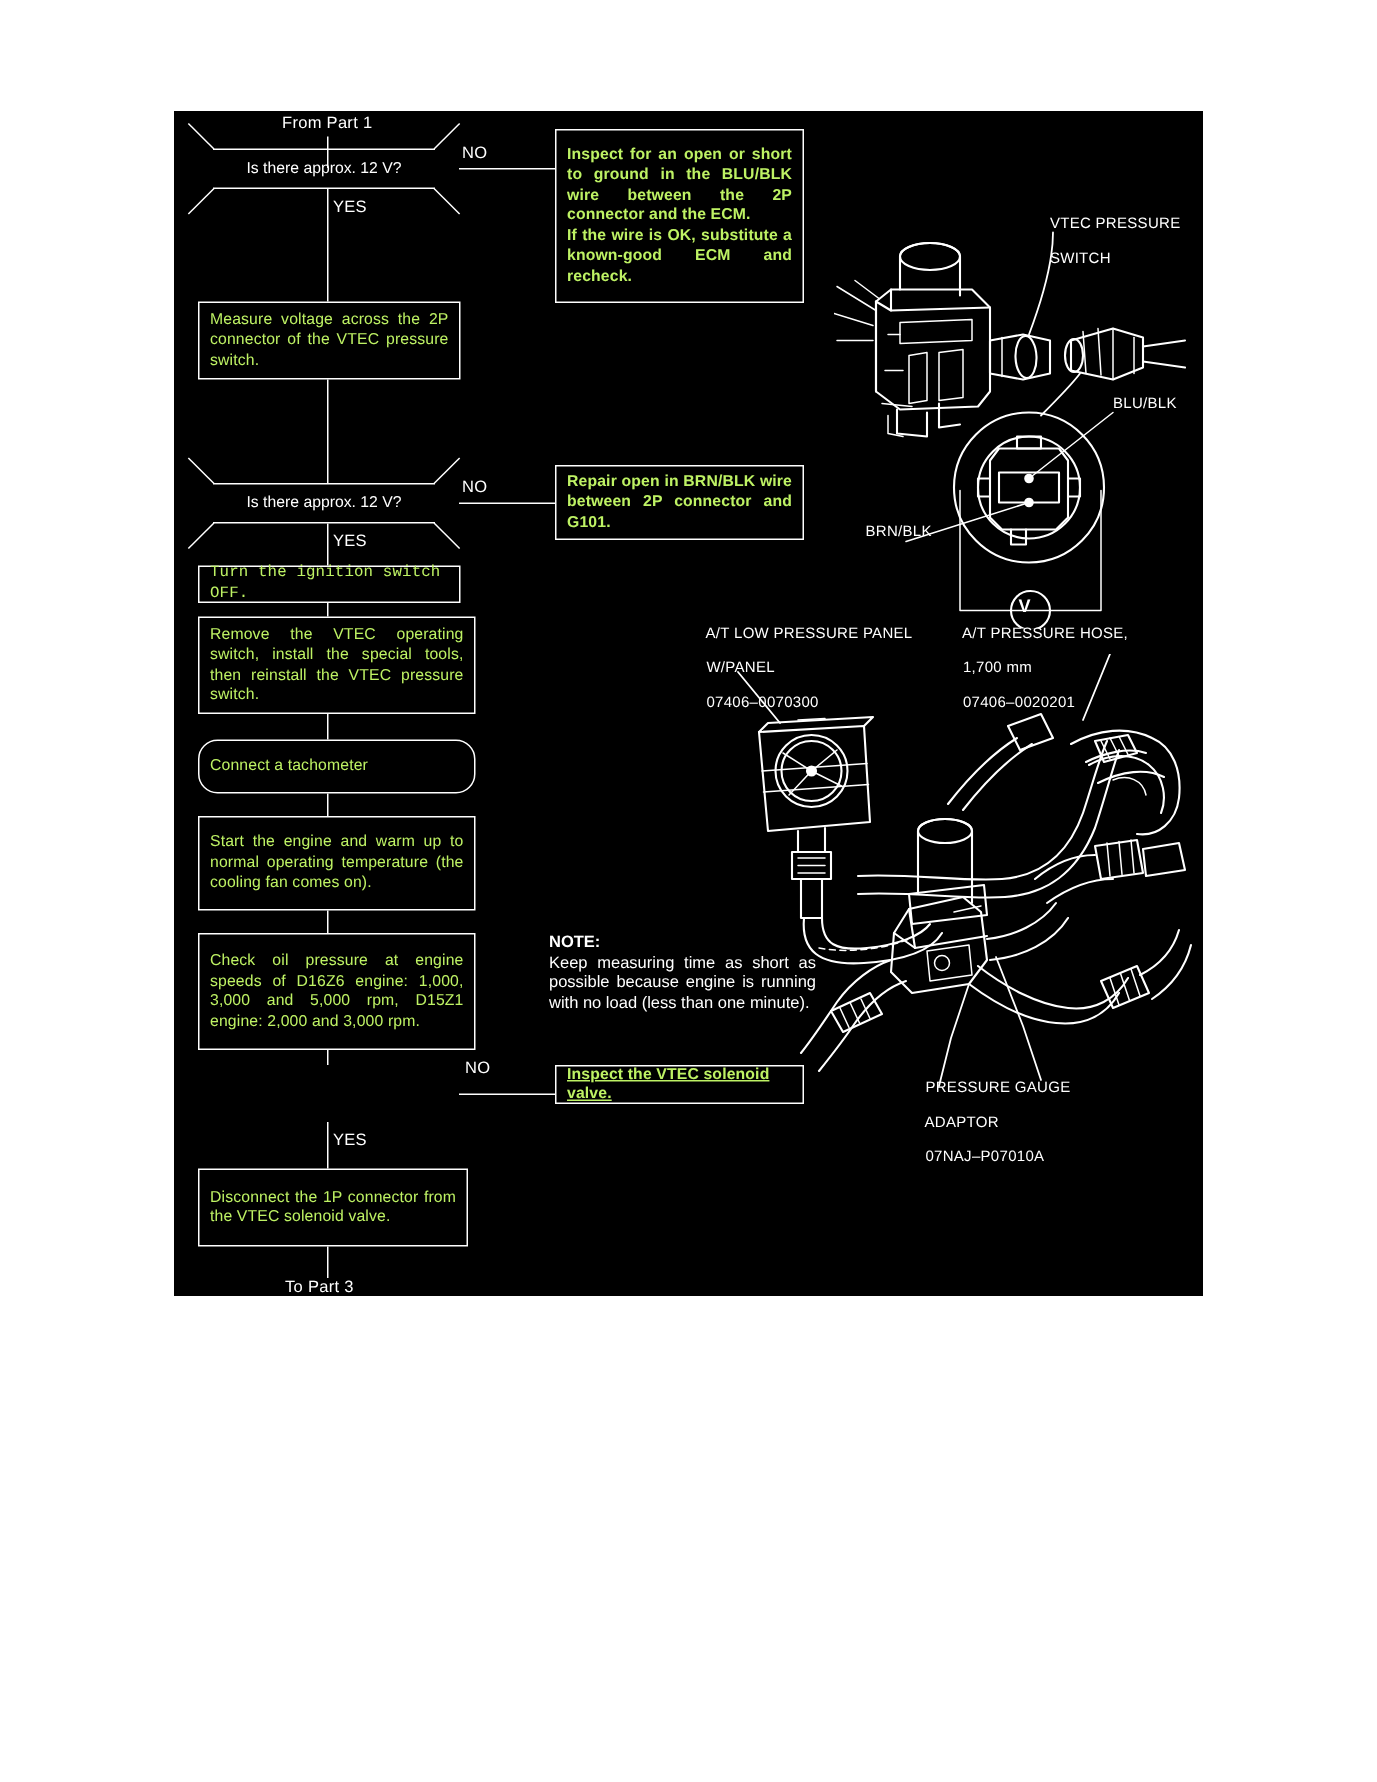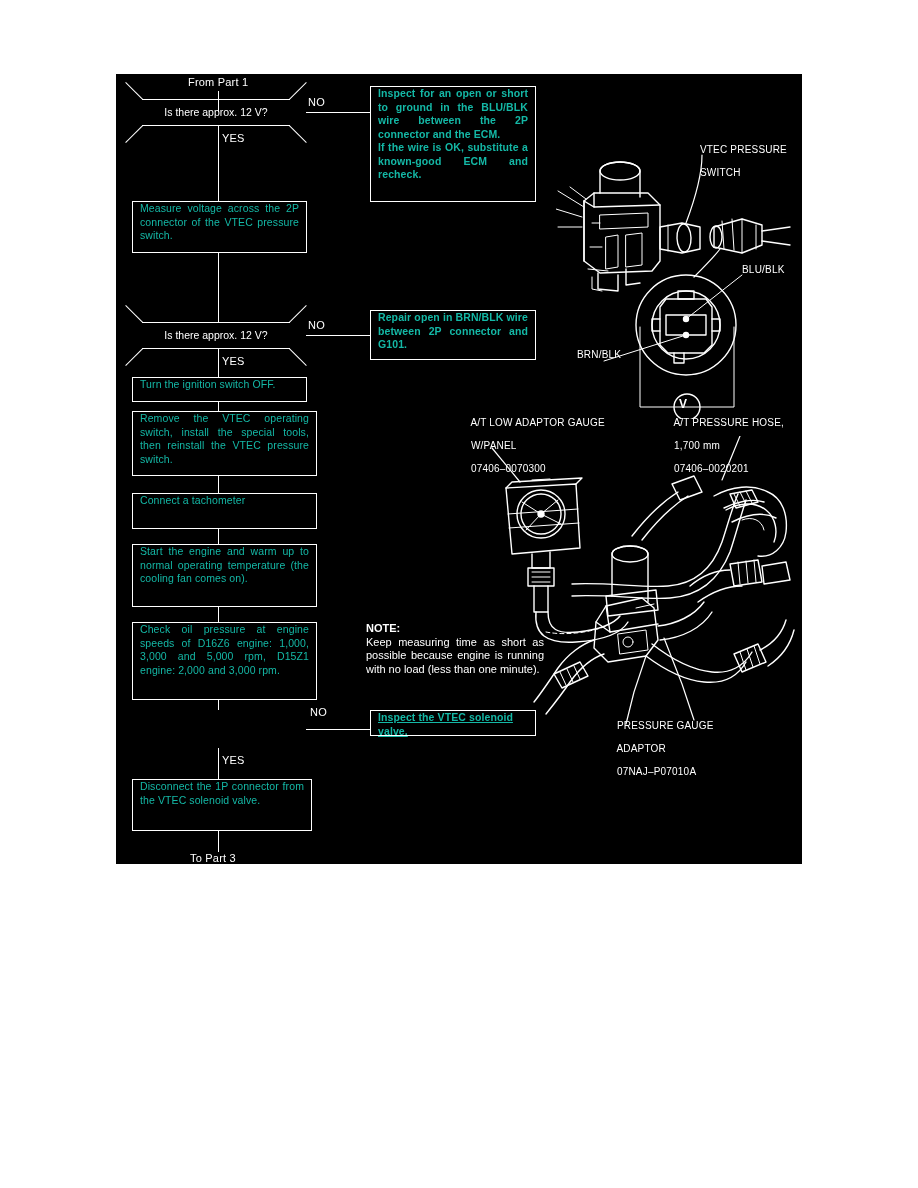--- a/index.html
+++ b/index.html
@@ -6,22 +6,22 @@
   body{width:918px;height:1188px;position:relative;
        font-family:"Liberation Sans", sans-serif;
        -webkit-font-smoothing:none;}
 
   #page{position:absolute;left:0;top:0;width:918px;height:1188px;background:#ffffff;overflow:hidden;margin-top:44px;}
 
   
   #plate{position:absolute;left:116px;top:30px;width:686px;height:790px;background:#000000;overflow:hidden;}
 
   
-  .box{position:absolute;border:1px solid #ffffff;box-sizing:border-box;color:#14b8a6;
-       display:flex;}
+  .box{position:absolute;border:1px solid #ffffff;box-sizing:border-box;color:#bef264;
+       display:flex;align-items:center;}
   .box .txt{padding:0 7px;width:100%;box-sizing:border-box;}
 
   .box.b-norm .txt{font-size:10.5px;line-height:13.5px;letter-spacing:.1px;}
   .box.b-bold .txt{font-weight:bold;font-size:10.5px;line-height:13.5px;letter-spacing:.1px;}
   .box.b-just .txt{text-align:justify;text-align-last:left;}
 
   
   .hex{position:absolute;color:#ffffff;}
   .hex .hbody{position:absolute;left:16px;right:16px;top:0;bottom:0;
               border-top:1px solid #fff;border-bottom:1px solid #fff;box-sizing:border-box;}
@@ -98,31 +98,31 @@
   </div>
   <div class="hline" style="left:190px;top:261px;width:64px;"></div>
   <div class="lbl" style="left:192px;top:245px;">NO</div>
   <div class="vline" style="left:102px;top:275px;height:28px;"></div>
   <div class="lbl" style="left:106px;top:281px;">YES</div>
 
   <div class="box b-bold b-just" style="left:254px;top:236px;width:166px;height:50px;">
     <div class="txt">Repair open in BRN/BLK wire between 2P connector and G101.</div>
   </div>
 
-  <div class="box b-norm" style="left:16px;top:303px;width:175px;height:25px;">
+  <div class="box b-norm" style="left:16px;top:303px;width:175px;height:25px;font-family:Liberation Mono, monospace;">
     <div class="txt">Turn the ignition switch OFF.</div>
   </div>
   <div class="vline" style="left:102px;top:328px;height:9px;"></div>
 
   <div class="box b-norm b-just" style="left:16px;top:337px;width:185px;height:65px;">
     <div class="txt">Remove the VTEC operating switch, install the special tools, then reinstall the VTEC pressure switch.</div>
   </div>
   <div class="vline" style="left:102px;top:402px;height:17px;"></div>
 
-  <div class="box b-norm" style="left:16px;top:419px;width:185px;height:36px;">
+  <div class="box b-norm" style="left:16px;top:419px;width:185px;height:36px;border-radius:13px;">
     <div class="txt">Connect  a  tachometer</div>
   </div>
   <div class="vline" style="left:102px;top:455px;height:15px;"></div>
 
   <div class="box b-norm b-just" style="left:16px;top:470px;width:185px;height:63px;">
     <div class="txt">Start the engine and warm up to normal operating temperature (the cooling fan comes on).</div>
   </div>
   <div class="vline" style="left:102px;top:533px;height:15px;"></div>
 
   <div class="box b-norm b-just" style="left:16px;top:548px;width:185px;height:78px;">
@@ -211,25 +211,25 @@
     <path class="thin" d="M130,186 L48,212"></path>
 
     <path class="thin" d="M84,178 L84,258 L178,258 L178,178"></path>
     <circle cx="131" cy="258" r="13"></circle>
 
     <path class="lead" d="M138,128 C150,116 158,108 164,100"></path>
   </svg>
   <div class="callout" style="left:563px;top:325px;font-size:12px;font-weight:bold;">V</div>
 
   <div class="callout" style="left:343px;top:331px;">
-    <span>A/T LOW ADAPTOR GAUGE</span><br>
+    <span>A/T LOW PRESSURE PANEL</span><br>
     <span>W/PANEL</span><br>
     <span>07406–0070300</span>
   </div>
-  <div class="callout" style="left:546px;top:331px;">
+  <div class="callout" style="left:514px;top:331px;">
     <span>A/T PRESSURE HOSE,</span><br>
     <span>1,700 mm</span><br>
     <span>07406–0020201</span>
   </div>
   <div class="callout" style="left:489px;top:634px;">
     <span>PRESSURE GAUGE</span><br>
     <span>ADAPTOR</span><br>
     <span>07NAJ–P07010A</span>
   </div>
 

